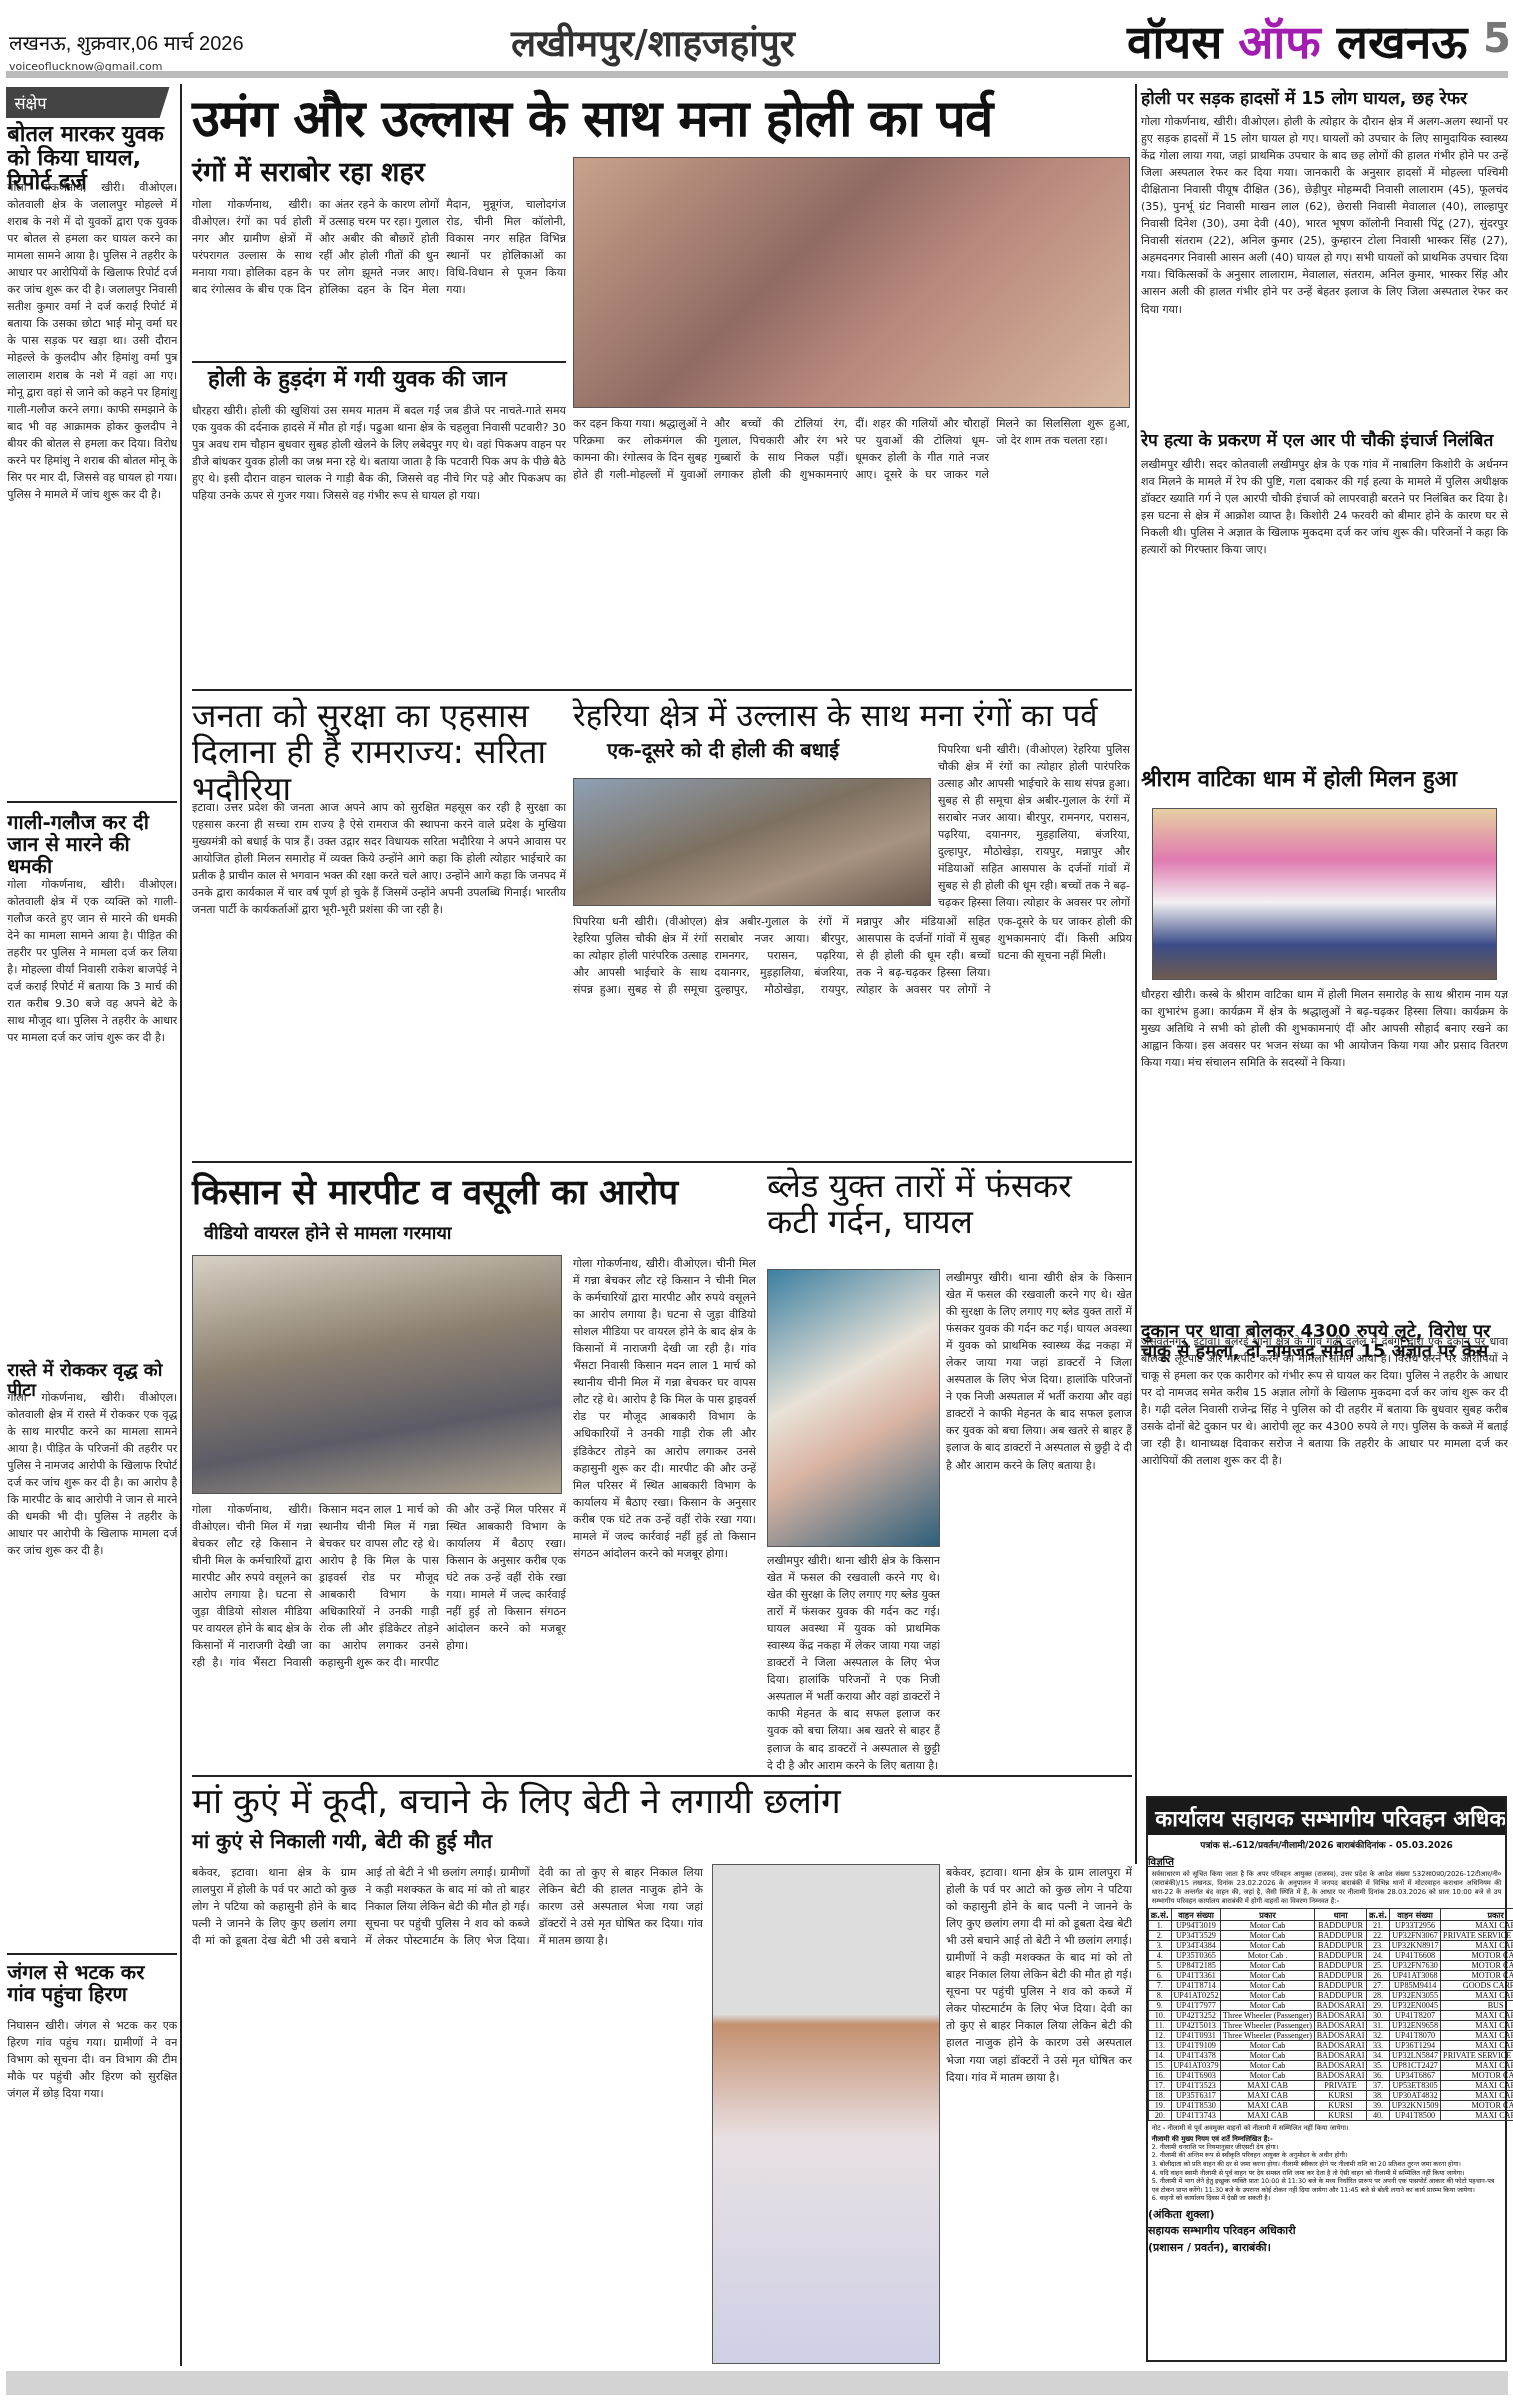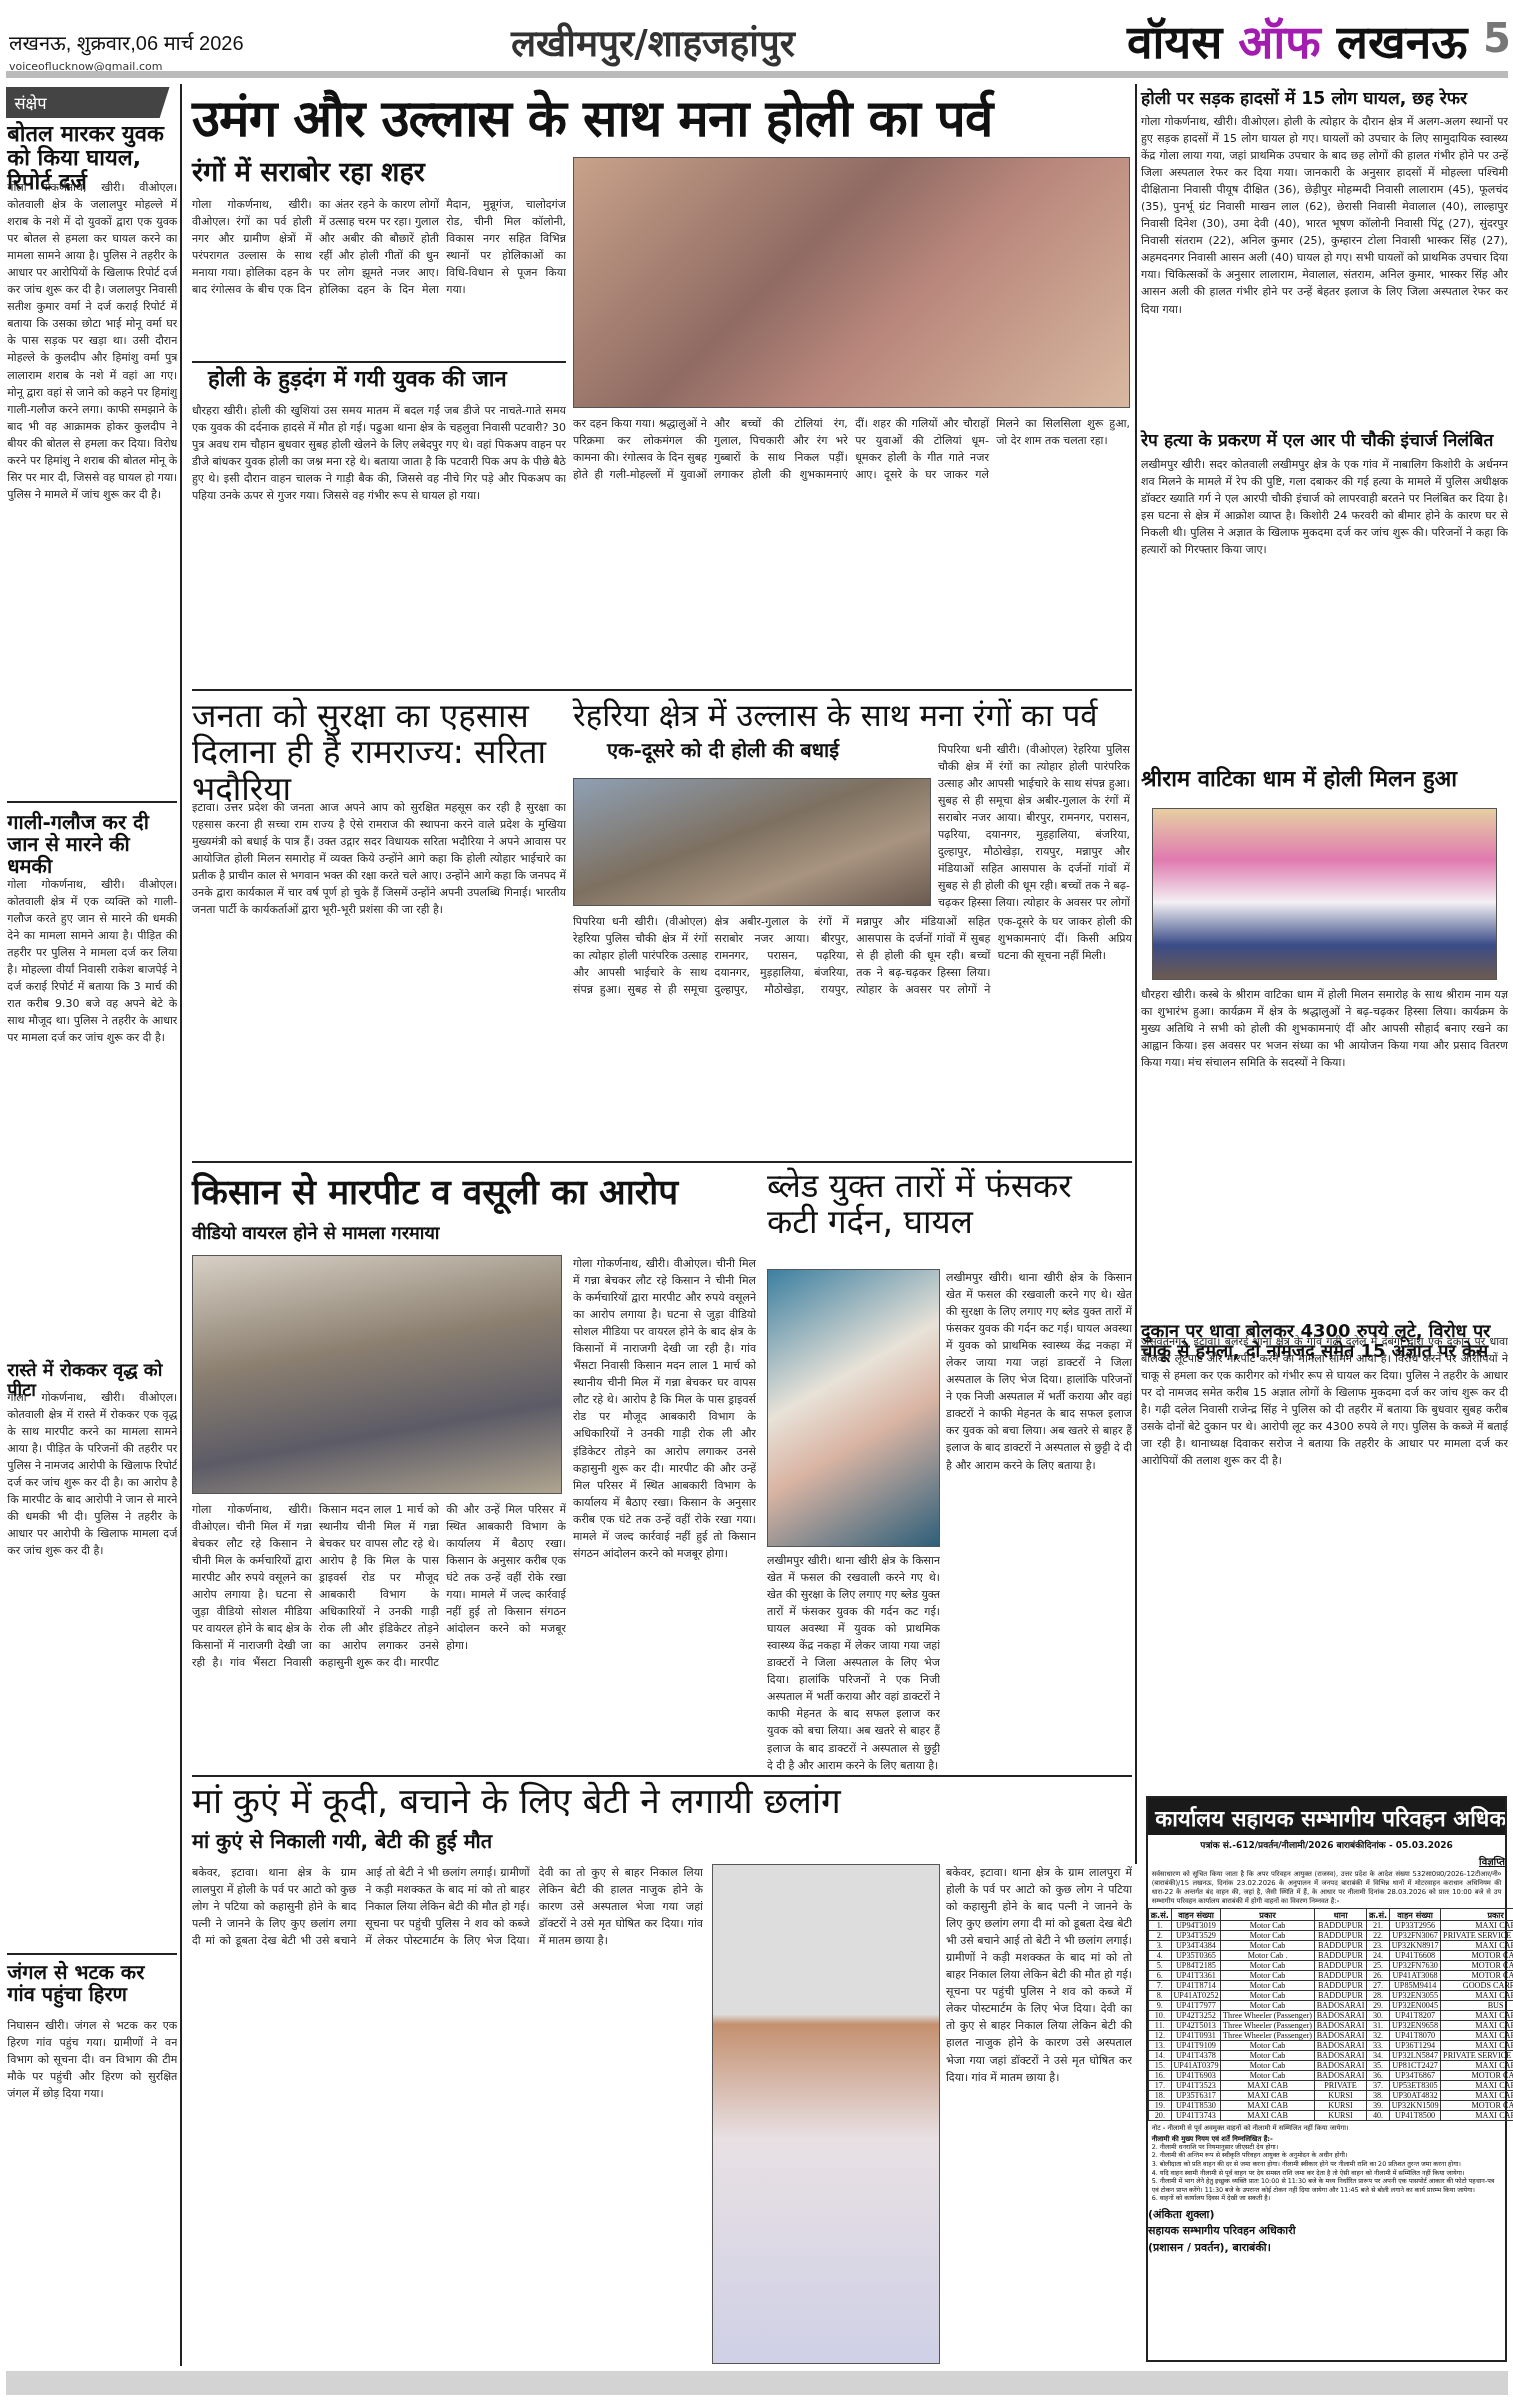--- a/index.html
+++ b/index.html
@@ -76,21 +76,21 @@
 
 <div class="abs h1" style="left:573px;top:698px;width:559px;font-size:31px;font-weight:normal">रेहरिया क्षेत्र में उल्लास के साथ मना रंगों का पर्व</div>
 <div class="abs h1" style="left:607px;top:739px;width:347px;font-size:20px">एक-दूसरे को दी होली की बधाई</div>
 <div class="abs photo crowd" style="left:573px;top:778px;width:358px;height:128px"></div>
 <div class="abs col" style="left:573px;top:913px;width:559px;height:233px;column-count:4;column-gap:7.3px">पिपरिया धनी खीरी। (वीओएल) रेहरिया पुलिस चौकी क्षेत्र में रंगों का त्योहार होली पारंपरिक उत्साह और आपसी भाईचारे के साथ संपन्न हुआ। सुबह से ही समूचा क्षेत्र अबीर-गुलाल के रंगों में सराबोर नजर आया। बीरपुर, रामनगर, परासन, पढ़रिया, दयानगर, मुड़हालिया, बंजरिया, दुल्हापुर, मौठोखेड़ा, रायपुर, मन्नापुर और मंडियाओं सहित आसपास के दर्जनों गांवों में सुबह से ही होली की धूम रही। बच्चों तक ने बढ़-चढ़कर हिस्सा लिया। त्योहार के अवसर पर लोगों ने एक-दूसरे के घर जाकर होली की शुभकामनाएं दीं। किसी अप्रिय घटना की सूचना नहीं मिली।</div>
 <div class="abs col" style="left:938px;top:741px;width:192px;height:169px">पिपरिया धनी खीरी। (वीओएल) रेहरिया पुलिस चौकी क्षेत्र में रंगों का त्योहार होली पारंपरिक उत्साह और आपसी भाईचारे के साथ संपन्न हुआ। सुबह से ही समूचा क्षेत्र अबीर-गुलाल के रंगों में सराबोर नजर आया। बीरपुर, रामनगर, परासन, पढ़रिया, दयानगर, मुड़हालिया, बंजरिया, दुल्हापुर, मौठोखेड़ा, रायपुर, मन्नापुर और मंडियाओं सहित आसपास के दर्जनों गांवों में सुबह से ही होली की धूम रही। बच्चों तक ने बढ़-चढ़कर हिस्सा लिया। त्योहार के अवसर पर लोगों ने एक-दूसरे के घर जाकर होली की शुभकामनाएं दीं। किसी अप्रिय घटना की सूचना नहीं मिली।</div>
 
 <div class="abs hline" style="left:192px;top:1161px;width:940px"></div>
 
 <div class="abs h1" style="left:192px;top:1173px;width:566px;font-size:35px">किसान से मारपीट व वसूली का आरोप</div>
-<div class="abs h1" style="left:192px;top:1223px;width:365px;font-size:18px">वीडियो वायरल होने से मामला गरमाया</div>
+<div class="abs h1" style="left:204px;top:1223px;width:365px;font-size:18px">वीडियो वायरल होने से मामला गरमाया</div>
 <div class="abs photo farm" style="left:192px;top:1255px;width:370px;height:239px"></div>
 <div class="abs col" style="left:192px;top:1501px;width:374px;height:269px;column-count:3;column-gap:7.3px">गोला गोकर्णनाथ, खीरी। वीओएल। चीनी मिल में गन्ना बेचकर लौट रहे किसान ने चीनी मिल के कर्मचारियों द्वारा मारपीट और रुपये वसूलने का आरोप लगाया है। घटना से जुड़ा वीडियो सोशल मीडिया पर वायरल होने के बाद क्षेत्र के किसानों में नाराजगी देखी जा रही है। गांव भैंसटा निवासी किसान मदन लाल 1 मार्च को स्थानीय चीनी मिल में गन्ना बेचकर घर वापस लौट रहे थे। आरोप है कि मिल के पास ड्राइवर्स रोड पर मौजूद आबकारी विभाग के अधिकारियों ने उनकी गाड़ी रोक ली और इंडिकेटर तोड़ने का आरोप लगाकर उनसे कहासुनी शुरू कर दी। मारपीट की और उन्हें मिल परिसर में स्थित आबकारी विभाग के कार्यालय में बैठाए रखा। किसान के अनुसार करीब एक घंटे तक उन्हें वहीं रोके रखा गया। मामले में जल्द कार्रवाई नहीं हुई तो किसान संगठन आंदोलन करने को मजबूर होगा।</div>
 <div class="abs col" style="left:573px;top:1255px;width:183px;height:516px">गोला गोकर्णनाथ, खीरी। वीओएल। चीनी मिल में गन्ना बेचकर लौट रहे किसान ने चीनी मिल के कर्मचारियों द्वारा मारपीट और रुपये वसूलने का आरोप लगाया है। घटना से जुड़ा वीडियो सोशल मीडिया पर वायरल होने के बाद क्षेत्र के किसानों में नाराजगी देखी जा रही है। गांव भैंसटा निवासी किसान मदन लाल 1 मार्च को स्थानीय चीनी मिल में गन्ना बेचकर घर वापस लौट रहे थे। आरोप है कि मिल के पास ड्राइवर्स रोड पर मौजूद आबकारी विभाग के अधिकारियों ने उनकी गाड़ी रोक ली और इंडिकेटर तोड़ने का आरोप लगाकर उनसे कहासुनी शुरू कर दी। मारपीट की और उन्हें मिल परिसर में स्थित आबकारी विभाग के कार्यालय में बैठाए रखा। किसान के अनुसार करीब एक घंटे तक उन्हें वहीं रोके रखा गया। मामले में जल्द कार्रवाई नहीं हुई तो किसान संगठन आंदोलन करने को मजबूर होगा।</div>
 
 <div class="abs h1" style="left:767px;top:1168px;width:365px;font-size:33px;font-weight:normal">ब्लेड युक्त तारों में फंसकर कटी गर्दन, घायल</div>
 <div class="abs photo wound" style="left:767px;top:1269px;width:173px;height:278px"></div>
 <div class="abs col" style="left:946px;top:1269px;width:186px;height:502px">लखीमपुर खीरी। थाना खीरी क्षेत्र के किसान खेत में फसल की रखवाली करने गए थे। खेत की सुरक्षा के लिए लगाए गए ब्लेड युक्त तारों में फंसकर युवक की गर्दन कट गई। घायल अवस्था में युवक को प्राथमिक स्वास्थ्य केंद्र नकहा में लेकर जाया गया जहां डाक्टरों ने जिला अस्पताल के लिए भेज दिया। हालांकि परिजनों ने एक निजी अस्पताल में भर्ती कराया और वहां डाक्टरों ने काफी मेहनत के बाद सफल इलाज कर युवक को बचा लिया। अब खतरे से बाहर हैं इलाज के बाद डाक्टरों ने अस्पताल से छुट्टी दे दी है और आराम करने के लिए बताया है।</div>
 <div class="abs col" style="left:767px;top:1552px;width:173px;height:219px">लखीमपुर खीरी। थाना खीरी क्षेत्र के किसान खेत में फसल की रखवाली करने गए थे। खेत की सुरक्षा के लिए लगाए गए ब्लेड युक्त तारों में फंसकर युवक की गर्दन कट गई। घायल अवस्था में युवक को प्राथमिक स्वास्थ्य केंद्र नकहा में लेकर जाया गया जहां डाक्टरों ने जिला अस्पताल के लिए भेज दिया। हालांकि परिजनों ने एक निजी अस्पताल में भर्ती कराया और वहां डाक्टरों ने काफी मेहनत के बाद सफल इलाज कर युवक को बचा लिया। अब खतरे से बाहर हैं इलाज के बाद डाक्टरों ने अस्पताल से छुट्टी दे दी है और आराम करने के लिए बताया है।</div>
 
 <div class="abs h1" style="left:1141px;top:89px;width:367px;font-size:17.3px">होली पर सड़क हादसों में 15 लोग घायल, छह रेफर</div>
@@ -110,21 +110,21 @@
 <div class="abs col" style="left:192px;top:1864px;width:511px;height:502px;column-count:3;column-gap:9px">बकेवर, इटावा। थाना क्षेत्र के ग्राम लालपुरा में होली के पर्व पर आटो को कुछ लोग ने पटिया को कहासुनी होने के बाद पत्नी ने जानने के लिए कुए छलांग लगा दी मां को डूबता देख बेटी भी उसे बचाने आई तो बेटी ने भी छलांग लगाई। ग्रामीणों ने कड़ी मशक्कत के बाद मां को तो बाहर निकाल लिया लेकिन बेटी की मौत हो गई। सूचना पर पहुंची पुलिस ने शव को कब्जे में लेकर पोस्टमार्टम के लिए भेज दिया। देवी का तो कुए से बाहर निकाल लिया लेकिन बेटी की हालत नाजुक होने के कारण उसे अस्पताल भेजा गया जहां डॉक्टरों ने उसे मृत घोषित कर दिया। गांव में मातम छाया है।</div>
 <div class="abs photo girl" style="left:712px;top:1864px;width:228px;height:500px"></div>
 <div class="abs col" style="left:946px;top:1864px;width:186px;height:500px">बकेवर, इटावा। थाना क्षेत्र के ग्राम लालपुरा में होली के पर्व पर आटो को कुछ लोग ने पटिया को कहासुनी होने के बाद पत्नी ने जानने के लिए कुए छलांग लगा दी मां को डूबता देख बेटी भी उसे बचाने आई तो बेटी ने भी छलांग लगाई। ग्रामीणों ने कड़ी मशक्कत के बाद मां को तो बाहर निकाल लिया लेकिन बेटी की मौत हो गई। सूचना पर पहुंची पुलिस ने शव को कब्जे में लेकर पोस्टमार्टम के लिए भेज दिया। देवी का तो कुए से बाहर निकाल लिया लेकिन बेटी की हालत नाजुक होने के कारण उसे अस्पताल भेजा गया जहां डॉक्टरों ने उसे मृत घोषित कर दिया। गांव में मातम छाया है।</div>
 
 <div class="abs notice">
   <div class="notice-head">कार्यालय सहायक सम्भागीय परिवहन अधिकारी (प्रशासन) बाराबंकी</div>
   <div style="display:flex;justify-content:center;font-size:9px;font-weight:bold;padding:2.7px 3.7px">
     <span>पत्रांक सं.-612/प्रवर्तन/नीलामी/2026 बाराबंकी</span>
     <span>दिनांक - 05.03.2026</span>
   </div>
-  <div style="text-align:right;font-size:10px;font-weight:bold;text-decoration:underline">विज्ञप्ति</div>
+  <div style="text-align:left;font-size:10px;font-weight:bold;text-decoration:underline">विज्ञप्ति</div>
   <div style="font-size:6.8px;line-height:1.35;padding:1.8px 3.7px;text-align:justify">सर्वसाधारण को सूचित किया जाता है कि अपर परिवहन आयुक्त (राजस्व), उत्तर प्रदेश के आदेश संख्या 532सा0प्र0/2026-12टीआर/नी० (बाराबंकी)/15 लखनऊ, दिनांक 23.02.2026 के अनुपालन में जनपद बाराबंकी में विभिन्न थानों में मोटरवाहन कराधान अधिनियम की धारा-22 के अन्तर्गत बंद वाहन की, जहां है, जैसी स्थिति में हैं, के आधार पर नीलामी दिनांक 28.03.2026 को प्रातः 10:00 बजे से उप सम्भागीय परिवहन कार्यालय बाराबंकी में होगी वाहनों का विवरण निम्नवत है:-</div>
   <table class="veh">
     <thead>
       <tr>
         <th>क्र.सं.</th>
         <th>वाहन संख्या</th>
         <th>प्रकार</th>
         <th>थाना</th>
         <th>क्र.सं.</th>
         <th>वाहन संख्या</th>

